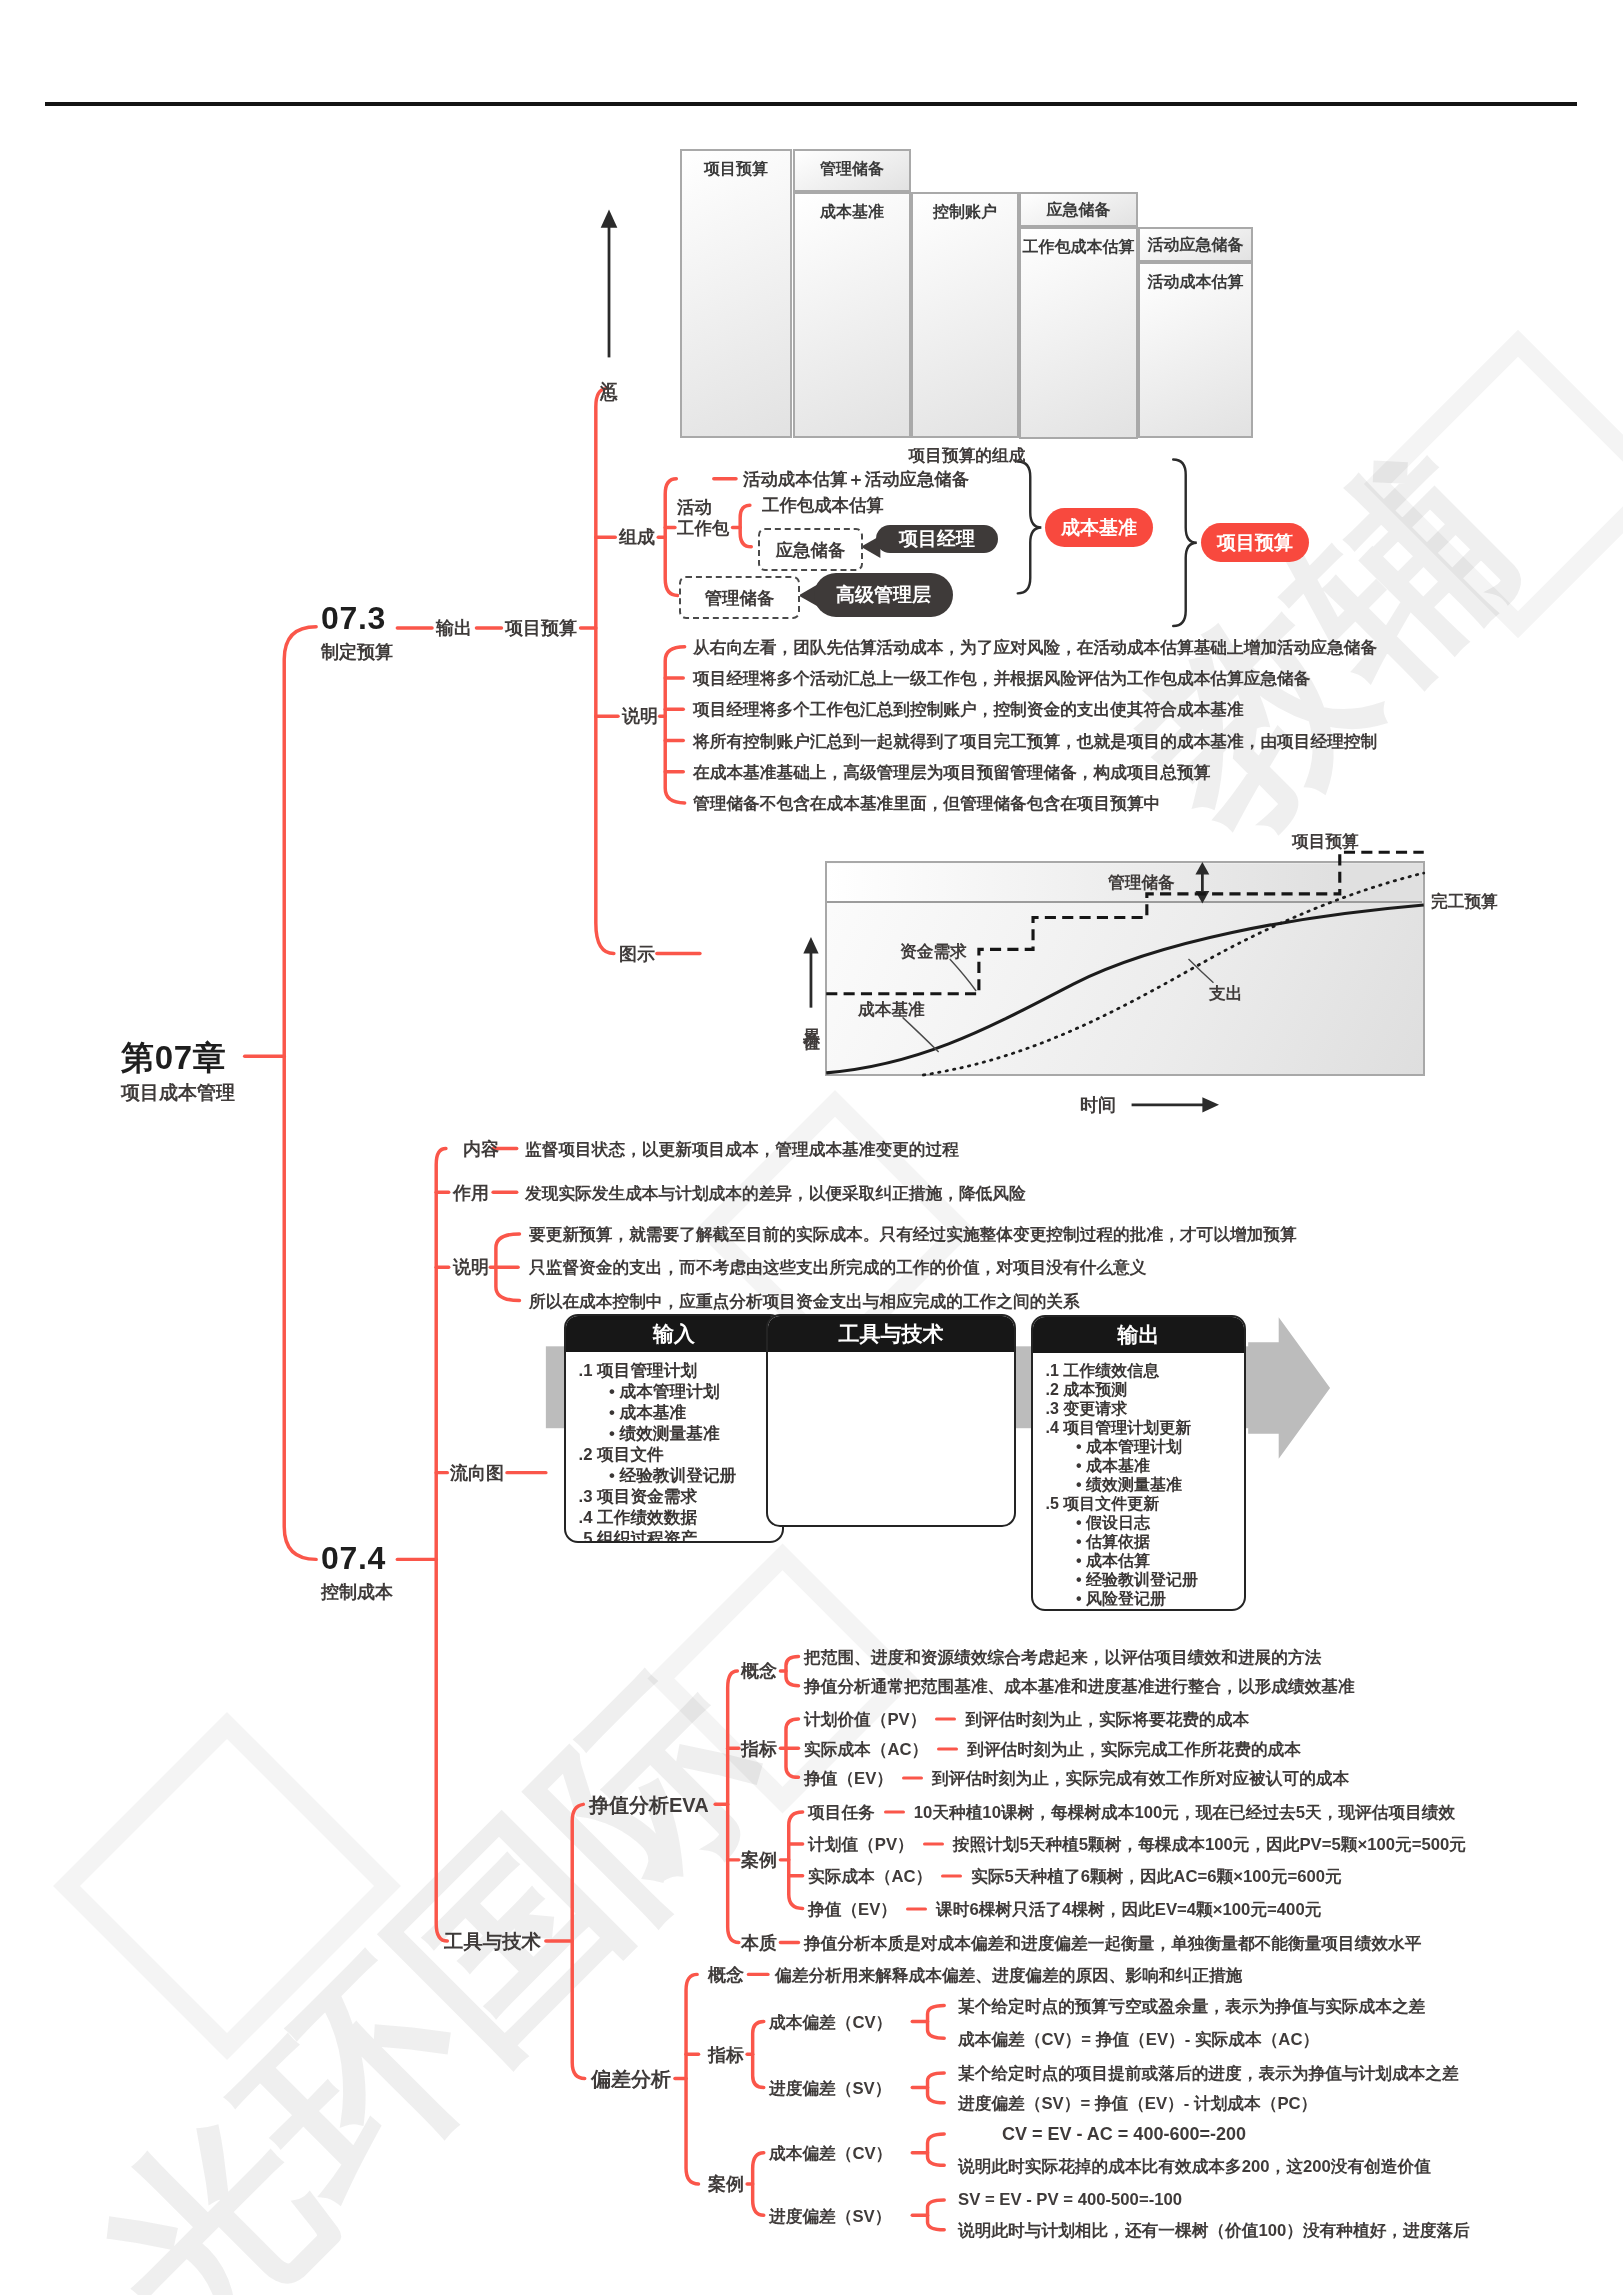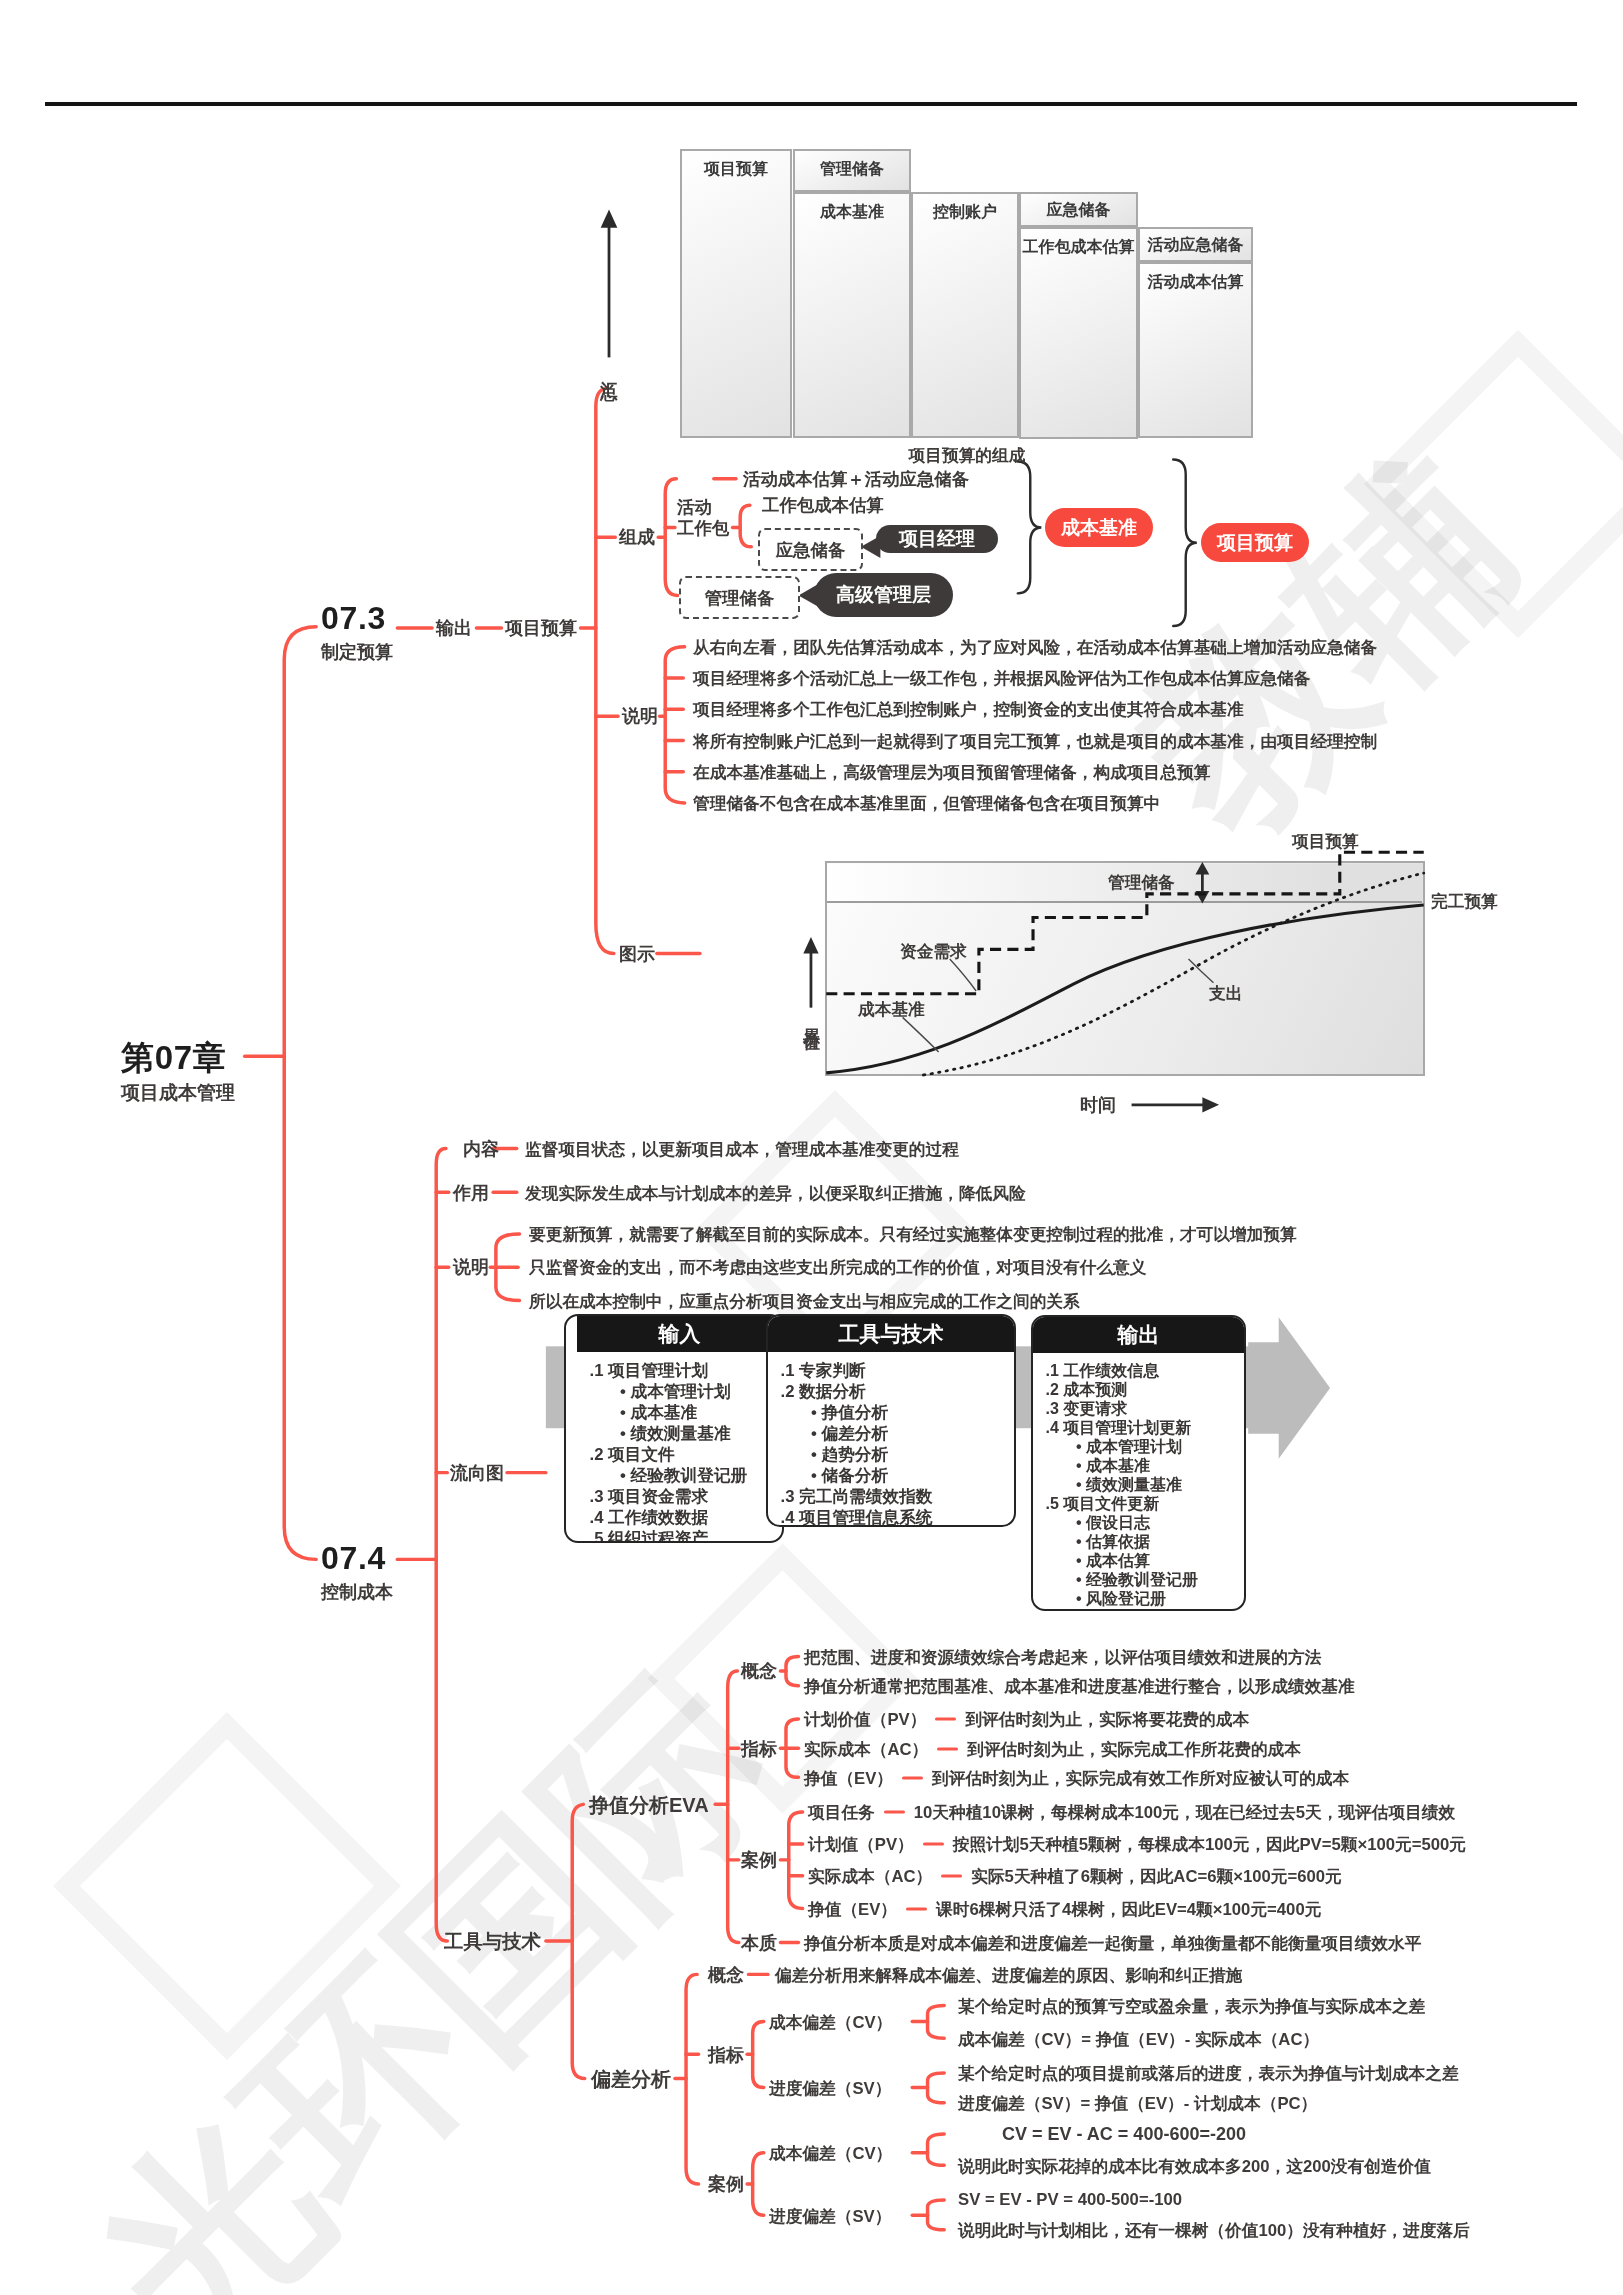--- a/index.html
+++ b/index.html
@@ -223,47 +223,37 @@
 <div class="t vc" style="left:525px;top:1149px;font-size:16.7px;">监督项目状态，以更新项目成本，管理成本基准变更的过程</div>
 <div class="t vc lbl" style="left:453px;top:1193px;font-size:18px;">作用</div>
 <div class="t vc" style="left:525px;top:1193px;font-size:16.7px;">发现实际发生成本与计划成本的差异，以便采取纠正措施，降低风险</div>
 <div class="t vc lbl" style="left:453px;top:1267px;font-size:18px;">说明</div>
 <div class="t vc" style="left:529px;top:1234px;font-size:16.7px;">要更新预算，就需要了解截至目前的实际成本。只有经过实施整体变更控制过程的批准，才可以增加预算</div>
 <div class="t vc" style="left:529px;top:1267px;font-size:16.7px;">只监督资金的支出，而不考虑由这些支出所完成的工作的价值，对项目没有什么意义</div>
 <div class="t vc" style="left:529px;top:1301px;font-size:16.7px;">所以在成本控制中，应重点分析项目资金支出与相应完成的工作之间的关系</div>
 
 <div class="t vc lbl" style="left:450px;top:1473px;font-size:18px;">流向图</div>
 
-<div class="iobox" style="left:564px;top:1314px;width:220px;height:229px;padding-left:11px;">
+<div class="iobox" style="left:564px;top:1314px;width:220px;height:229px;">
   <div class="iohead">输入</div>
   <div class="iobody">
     <div class="ioline">.1 项目管理计划</div>
     <div class="ioline ind">• 成本管理计划</div>
     <div class="ioline ind">• 成本基准</div>
     <div class="ioline ind">• 绩效测量基准</div>
     <div class="ioline" actable="false">.2 项目文件</div>
     <div class="ioline ind">• 经验教训登记册</div>
     <div class="ioline">.3 项目资金需求</div>
     <div class="ioline">.4 工作绩效数据</div>
     <div class="ioline">.5 组织过程资产</div>
   </div>
 </div>
 
 <div class="iobox" style="left:766px;top:1314px;width:250px;height:213px;">
   <div class="iohead">工具与技术</div>
-  <div class="iobody">
-    <div class="ioline">.1 专家判断</div>
-    <div class="ioline">.2 数据分析</div>
-    <div class="ioline ind">• 挣值分析</div>
-    <div class="ioline ind">• 偏差分析</div>
-    <div class="ioline ind">• 趋势分析</div>
-    <div class="ioline ind">• 储备分析</div>
-    <div class="ioline">.3 完工尚需绩效指数</div>
-    <div class="ioline">.4 项目管理信息系统</div>
-  </div>
 </div>
 
 <div class="iobox out" style="left:1031px;top:1315px;width:215px;height:296px;">
   <div class="iohead">输出</div>
   <div class="iobody">
     <div class="ioline">.1 工作绩效信息</div>
     <div class="ioline">.2 成本预测</div>
     <div class="ioline">.3 变更请求</div>
     <div class="ioline">.4 项目管理计划更新</div>
     <div class="ioline ind">• 成本管理计划</div>

